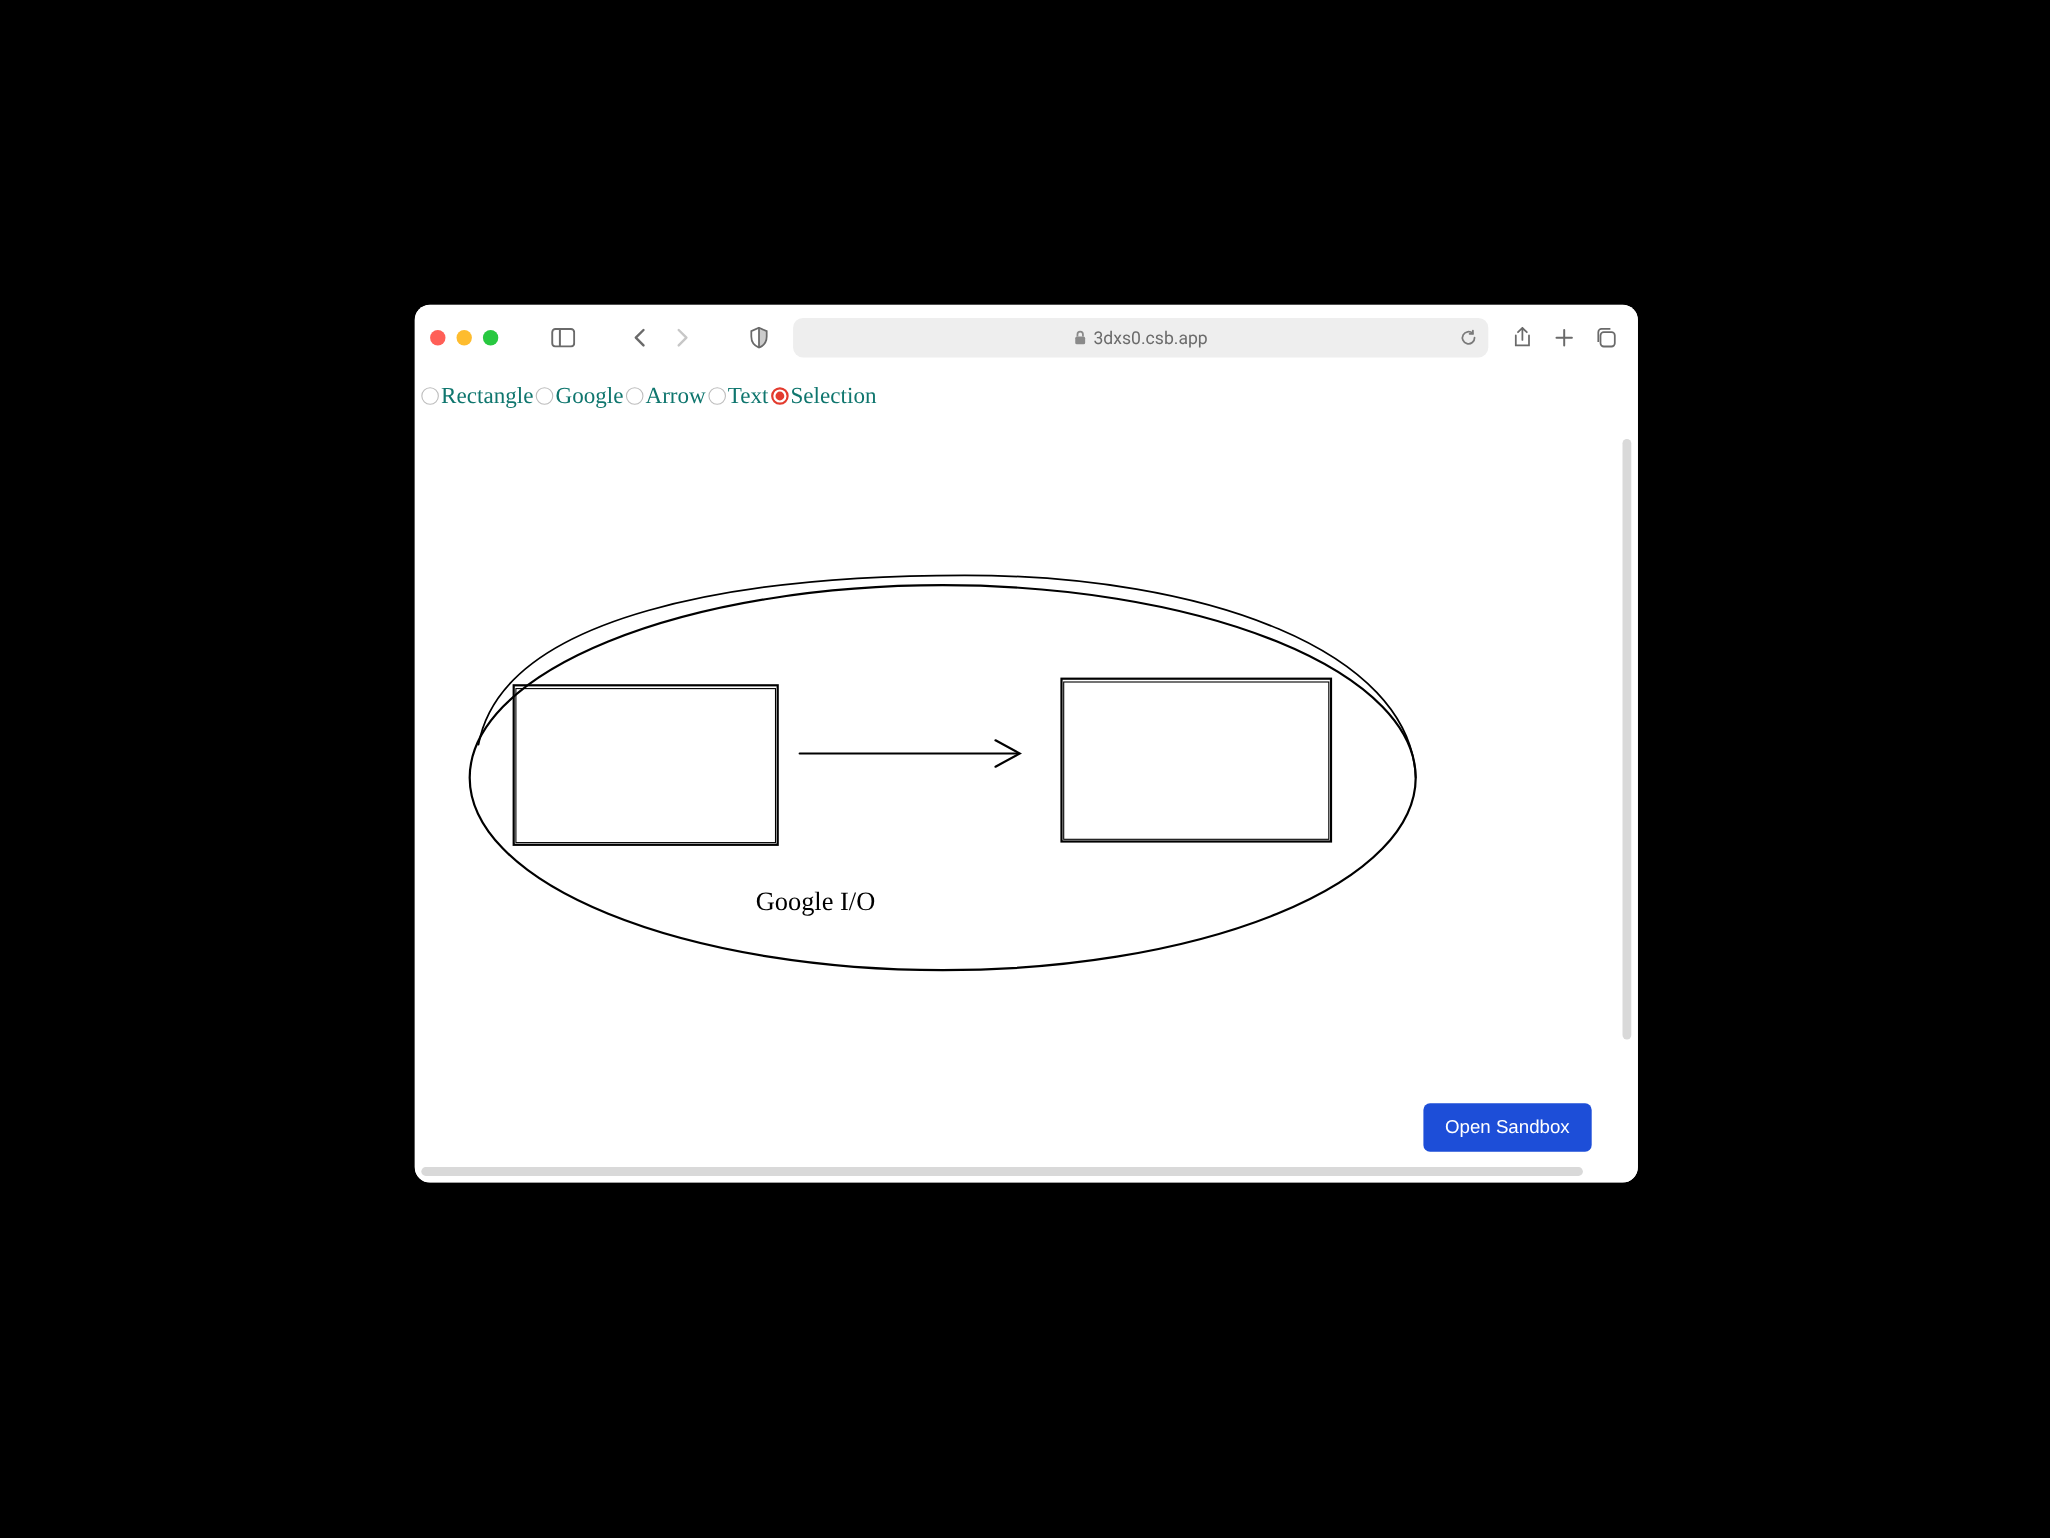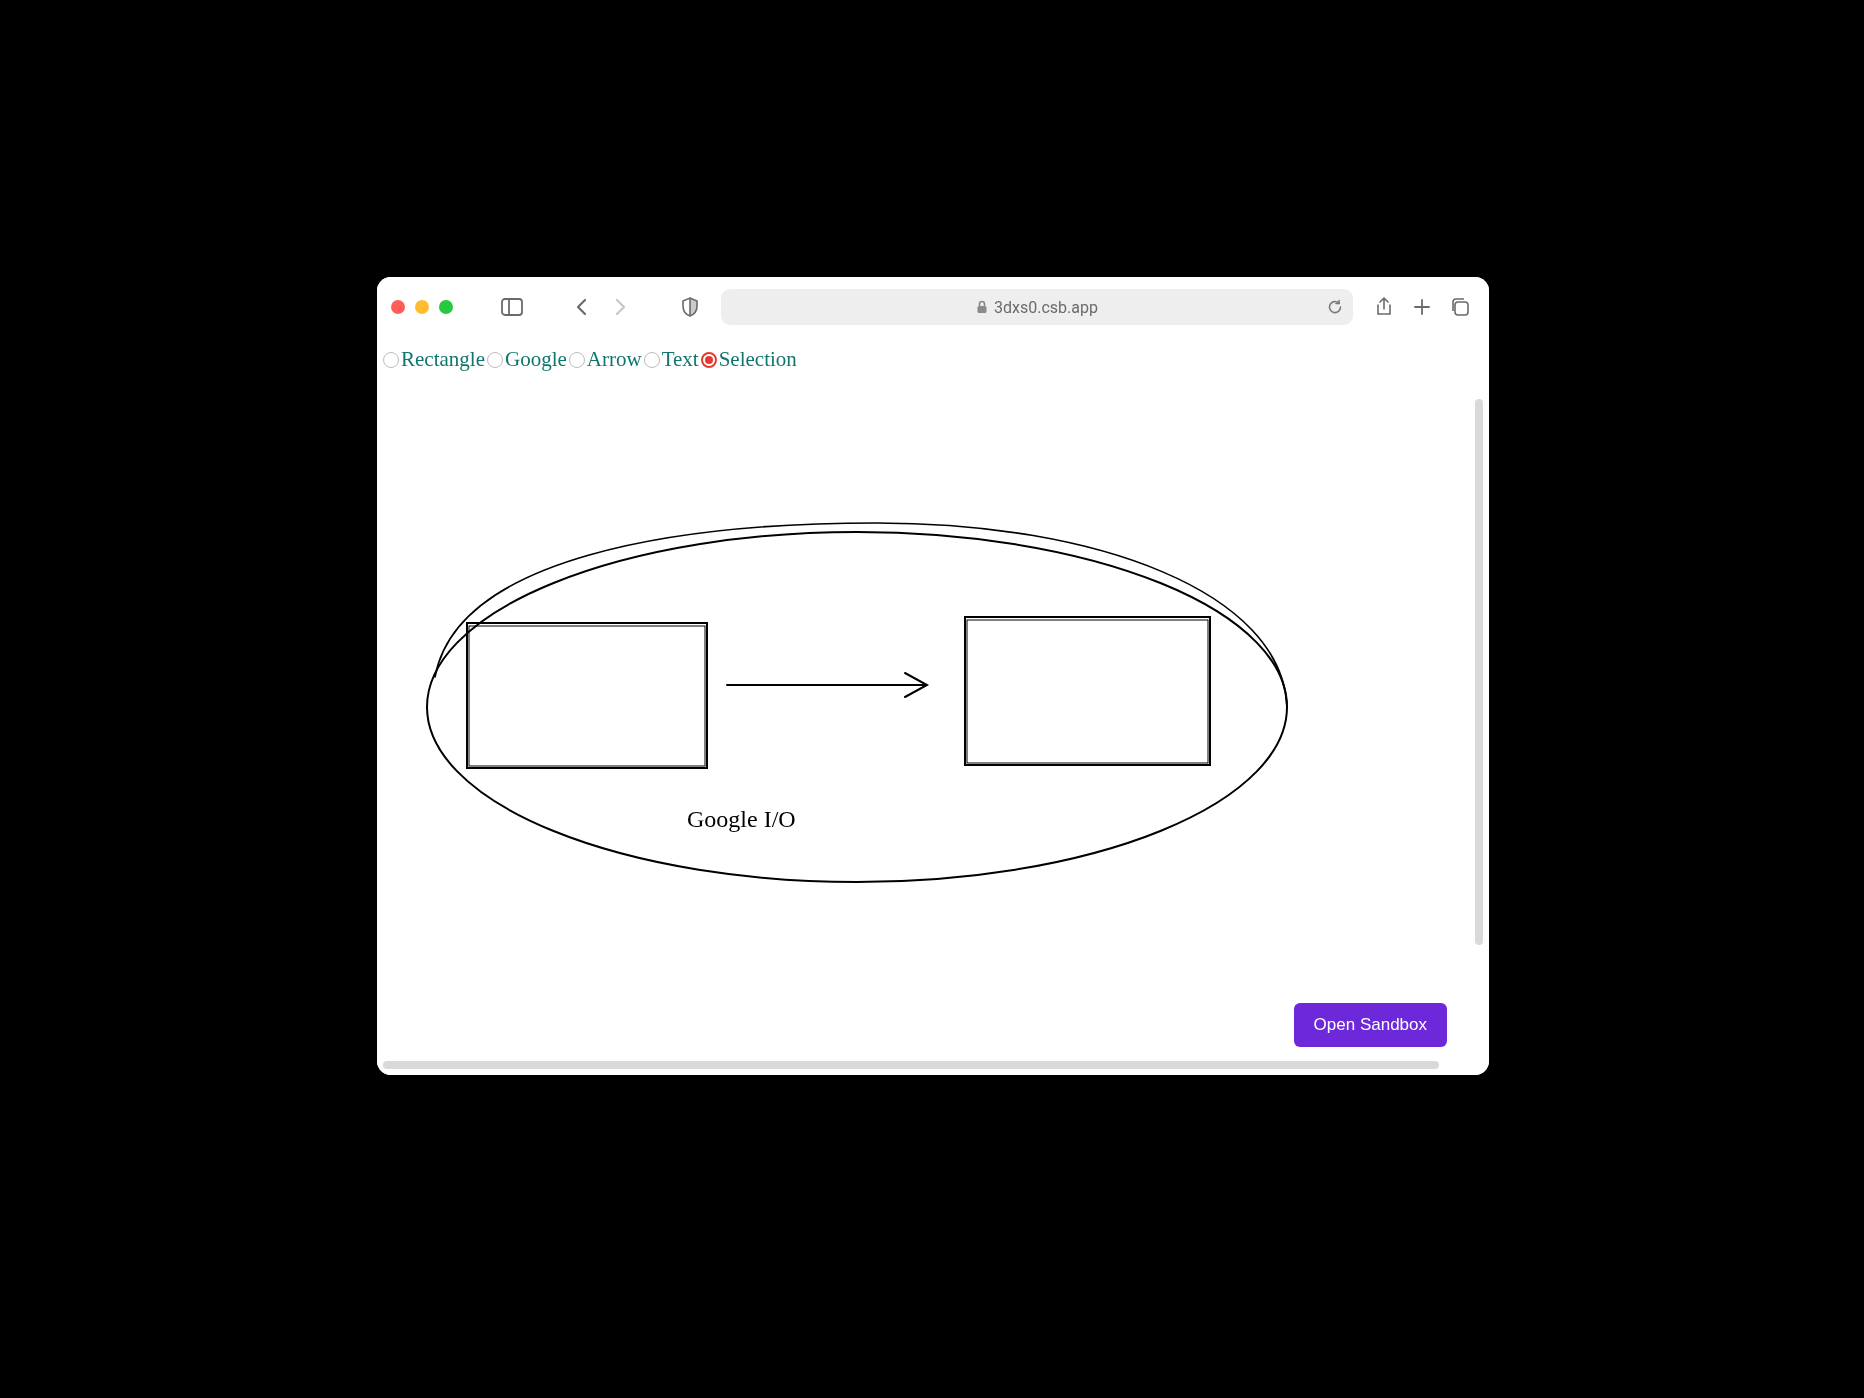--- a/index.html
+++ b/index.html
@@ -129,21 +129,21 @@
   .rough-stroke { stroke: #000; fill: none; stroke-linecap: round; }
   .label-text {
     font-size: 24px;
     fill: #000;
   }
 
   .open-sandbox {
     position: absolute;
     right: 42px;
     bottom: 28px;
-    background: #6d28d9;
+    background: #1d4ed8;
     color: #fff;
     font-size: 17px;
     padding: 12px 20px;
     border-radius: 6px;
     border: none;
     text-align: right;
   }
 
   .vscroll {
     position: absolute;

